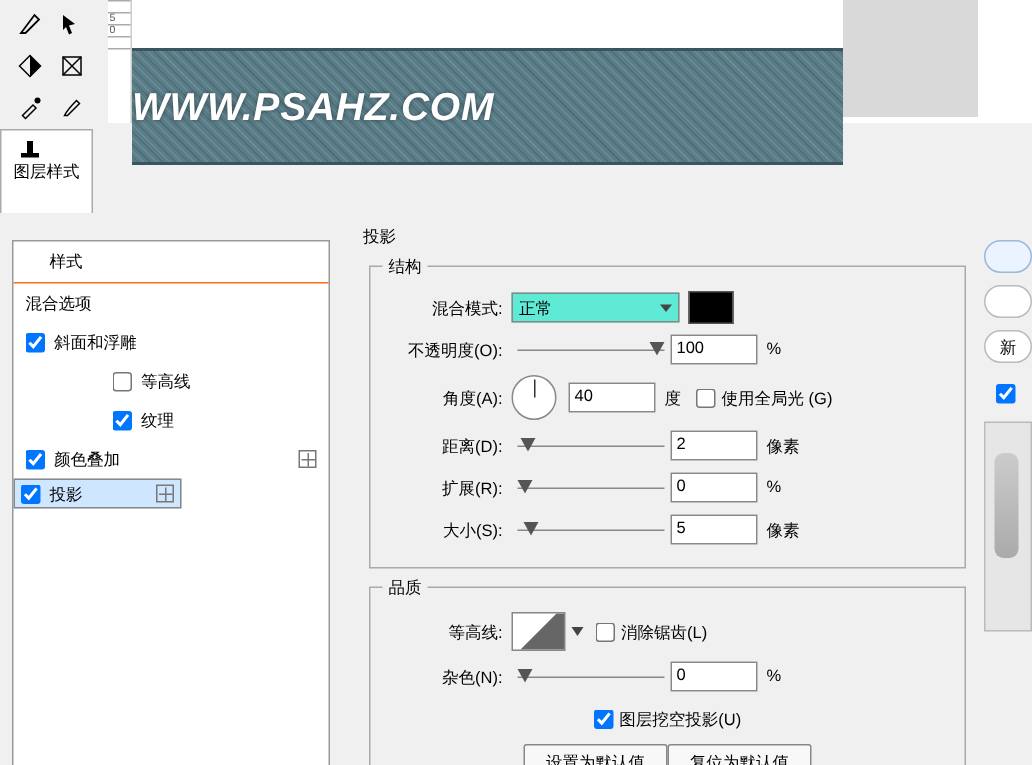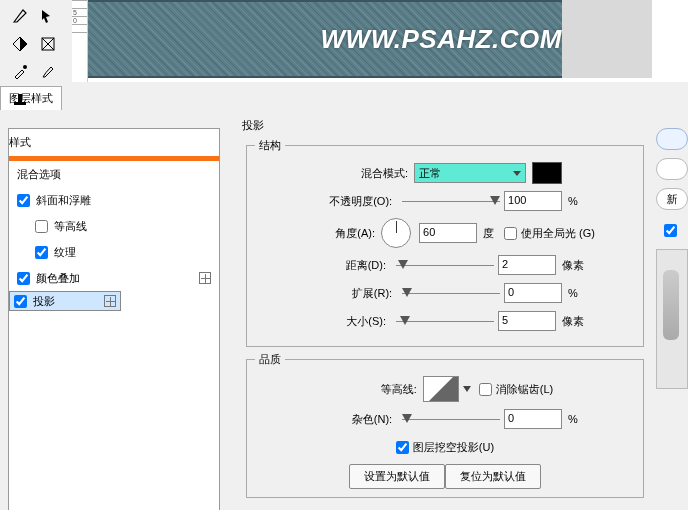--- a/index.html
+++ b/index.html
@@ -4,40 +4,40 @@
 <style>
 *{box-sizing:border-box;margin:0;padding:0;font-family:"Microsoft YaHei",Arial,sans-serif;font-size:11px;}
 body{background:#f0f0f0;overflow:hidden;width:688px;height:510px;}
 .top{position:relative;height:82px;background:#fff;}
 .tools{position:absolute;left:0;top:0;width:72px;height:82px;background:#f0f0f0;display:flex;flex-wrap:wrap;padding:2px 6px;}
 .tool{width:28px;height:28px;display:flex;align-items:center;justify-content:center;}
 .tool svg{width:18px;height:18px;}
 .rulerv{position:absolute;left:72px;top:0;width:16px;height:82px;background:#fff;border-right:1px solid #ccc;font-size:8px;color:#555;}
 .rulerv div{height:8px;border-top:1px solid #aaa;font-size:7px;padding-left:1px;}
 .canvas{position:absolute;left:88px;top:0;height:78px;right:0;display:flex;}
-.fabric{width:474px;height:78px;background:repeating-linear-gradient(45deg,#5a7d88 0 2px,#4d6f7a 2px 3px,#5a7d88 3px 5px,#6a8a94 5px 6px),#5a7d88;display:flex;align-items:center;justify-content:flex-end;border-top:2px solid #3a5560;border-bottom:2px solid #3a5560;}
+.fabric{width:474px;height:78px;background:repeating-linear-gradient(45deg,#5a7d88 0 2px,#4d6f7a 2px 3px,#5a7d88 3px 5px,#6a8a94 5px 6px),#5a7d88;display:flex;align-items:center;justify-content:flex-start;border-top:2px solid #3a5560;border-bottom:2px solid #3a5560;margin-top:32px;}
 .watermark{font-size:26px;font-weight:bold;color:#fff;font-style:italic;text-shadow:0 0 3px rgba(0,0,0,.4);font-family:Arial,sans-serif;letter-spacing:.5px;}
 .gray{width:90px;height:78px;background:#d9d9d9;}
 .white{flex:1;height:78px;background:#fff;}
-.dlgtitle{background:#fff;border:1px solid #aaa;border-bottom:none;padding:4px 8px;margin:4px 0 0 0;display:inline-block;}
+.dlgtitle{background:#fff;border:1px solid #aaa;border-bottom:none;padding:20px 8px;margin:4px 0 0 0;display:inline-block;}
 .dlg{background:#f0f0f0;display:flex;padding:0 0 0 8px;height:420px;}
 .left{width:212px;border:1px solid #999;background:#fff;margin:18px 0 0 0;height:390px;}
-.lhdr{padding:6px 0;border-bottom:5px solid #f97316;}
+.lhdr{padding:6px 24px;border-bottom:1px solid #f97316;}
 .litem{display:flex;align-items:center;padding:4px 8px;height:26px;border-bottom:0;}
-.litem.idt{padding-left:26px;}
+.litem.idt{padding-left:26px;margin-left:40px;}
 .litem.sel{background:#cfe6ff;}
 .litem input[type=checkbox]{margin-right:6px;}
 .fx{margin-left:auto;width:12px;height:12px;border:1px solid #777;position:relative;}
 .fx:before,.fx:after{content:"";position:absolute;background:#777;}
 .fx:before{left:5px;top:1px;width:1px;height:9px;}
 .fx:after{top:5px;left:1px;height:1px;width:9px;}
 .mid{flex:1;padding:8px 8px 0 22px;}
 .fset{border:1px solid #aaa;margin:12px 0 8px 4px;padding:10px 8px 8px 8px;position:relative;}
 .fset>.lg{position:absolute;top:-8px;left:8px;background:#f0f0f0;padding:0 4px;}
-.row{display:flex;align-items:center;margin:6px 0;min-height:22px;justify-content:center;}
+.row{display:flex;align-items:center;margin:6px 0;min-height:22px;}
 .lbl{width:86px;text-align:right;padding-right:6px;}
 .sel{width:112px;height:20px;border:1px solid #888;background:#5eead4;display:flex;align-items:center;padding:0 4px;justify-content:space-between;}
 .sel .ar{width:0;height:0;border-left:4px solid transparent;border-right:4px solid transparent;border-top:5px solid #444;}
 .swatch{width:30px;height:22px;background:#000;margin-left:6px;border:1px solid #555;}
 .slider{width:98px;height:14px;position:relative;margin:0 4px;}
 .slider .track{position:absolute;top:7px;left:0;right:0;height:1px;background:#888;}
 .slider .thumb{position:absolute;top:2px;width:0;height:0;border-left:5px solid transparent;border-right:5px solid transparent;border-top:9px solid #555;}
 .num{width:58px;height:20px;border:1px solid #888;background:#fff;text-align:left;padding:2px 3px;}
 .unit{margin-left:6px;}
 .dial{width:30px;height:30px;border:1px solid #888;border-radius:50%;background:#fff;position:relative;margin-right:8px;}
@@ -170,21 +170,21 @@
             <div class="track"></div>
             <div class="thumb" style="left:88px;"></div>
           </div>
         <div class="num">100</div>
         <span class="unit">%</span>
       </div>
 
       <div class="row">
         <span class="lbl">角度(A):</span>
         <div class="dial"></div>
-        <div class="num">60</div>
+        <div class="num">40</div>
         <span class="unit">度</span>
         <input type="checkbox" style="margin: 0px 4px 0px 10px;">
         <span>使用全局光 (G)</span>
       </div>
 
       <div class="row">
         <span class="lbl">距离(D):</span>
         <div class="slider">
             <div class="track"></div>
             <div class="thumb" style="left:2px;"></div>

